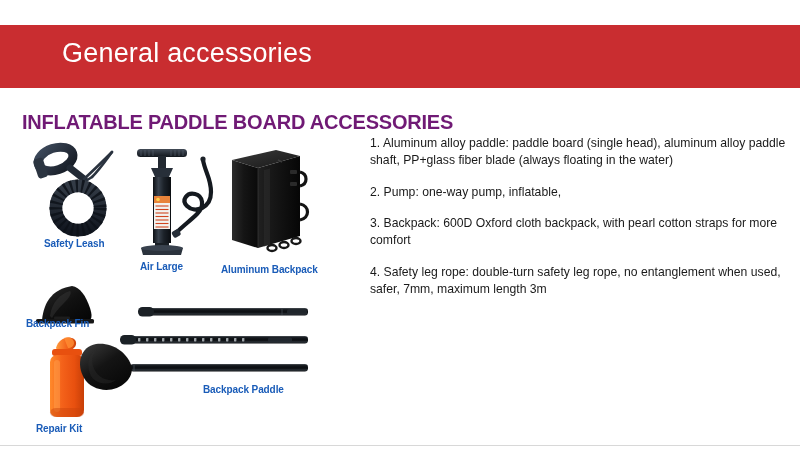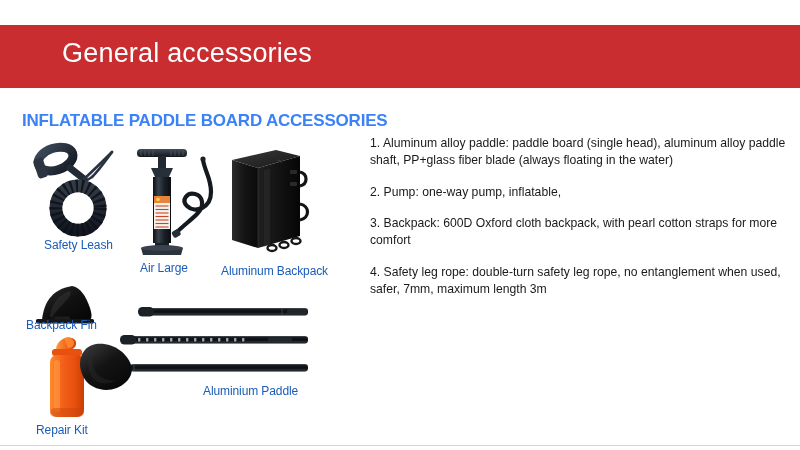--- a/index.html
+++ b/index.html
@@ -20,25 +20,25 @@
   .header-title {
     position: absolute; left: 62px; top: 38px;
     font-size: 27px; font-weight: 400; color: #ffffff;
     letter-spacing: 0.2px; white-space: nowrap;
   }
 
   
   .left-panel { position: absolute; left: 0; top: 96px; width: 352px; height: 330px; }
   .panel-title {
     position: absolute; left: 22px; top: 15px;
-    font-size: 17px; font-weight: bold; color: #3b82f6;
+    font-size: 20px; font-weight: bold; color: #701a75;
     letter-spacing: -0.2px; white-space: nowrap;
   }
   .prod-label {
-    position: absolute; font-size: 12px; font-weight: normal;
+    position: absolute; font-size: 10px; font-weight: bold;
     color: #1a5cb8; white-space: nowrap; letter-spacing: -0.1px;
   }
 
   
   .slot { position: absolute; }
 
   
   .right-col {
     position: absolute; left: 362px; top: 135px;
     width: 432px;
@@ -309,21 +309,21 @@
 
           <path d="M50 66
                    C 46 50, 30 40, 14 42
                    C -2 45, -6 62, 2 76
                    C 10 90, 32 92, 44 80
                    C 49 75, 50 70, 50 66 Z" fill="url(#bladeG)"></path>
           <path d="M14 48 C 6 52, 4 64, 9 74 C 14 82, 26 84, 34 78 C 24 80, 14 74, 11 64 C 9 57, 11 51, 16 47 Z" fill="#2e2e2e" opacity="0.4"></path>
         </g>
       </svg>
     </div>
-    <div class="prod-label" style="left:203px; top:288px;">Aluminium Paddle</div>
+    <div class="prod-label" style="left:203px; top:288px;">Backpack Paddle</div>
 
   </div>
 
   <div class="right-col">
     <p class="para">1. Aluminum alloy paddle: paddle board (single head), aluminum alloy paddle shaft, PP+glass fiber blade (always floating in the water)</p>
     <p class="para">2. Pump: one-way pump, inflatable,</p>
     <p class="para">3. Backpack: 600D Oxford cloth backpack, with pearl cotton straps for more comfort</p>
     <p class="para">4. Safety leg rope: double-turn safety leg rope, no entanglement when used, safer, 7mm, maximum length 3m</p>
   </div>
 

